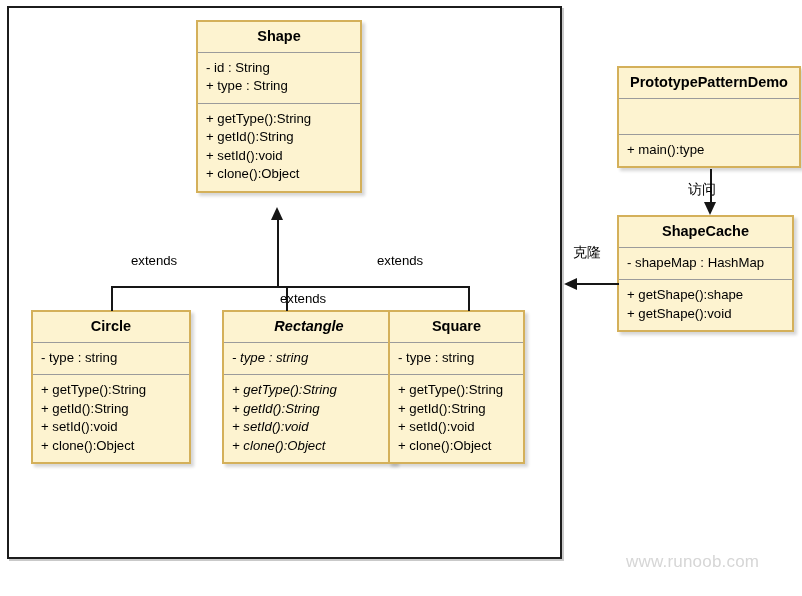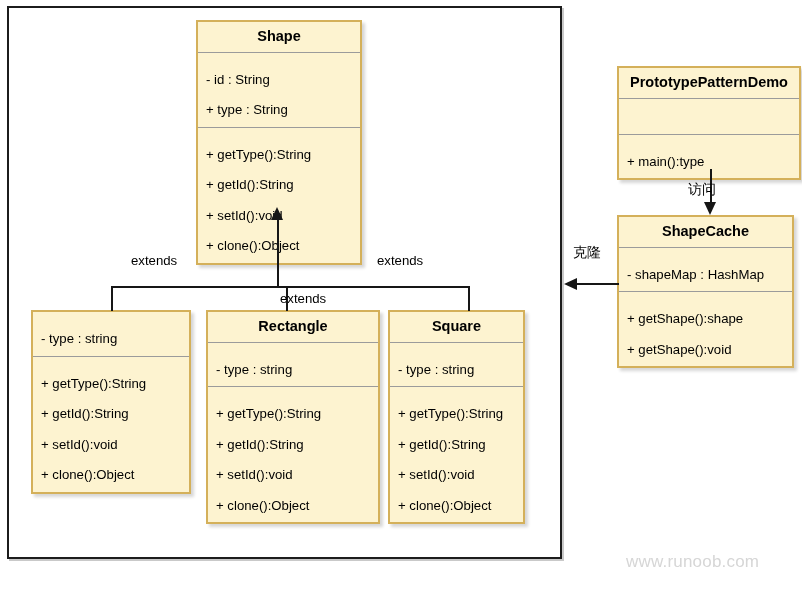--- a/index.html
+++ b/index.html
@@ -52,21 +52,20 @@
     border-bottom: 1px solid #9b9b9b;
   }
   .uml-section:last-child {
     border-bottom: none;
   }
   .uml-row {
     font-size: 13.2px;
     color: #000000;
     line-height: 18.5px;
     white-space: nowrap;
-    margin-top: 12px;
   }
   .uml-section.empty-section {
     min-height: 22px;
   }
 
   
   .line-v {
     position: absolute;
     width: 0;
     border-left: 2px solid #161616;
@@ -136,32 +135,33 @@
     </div>
     <div class="uml-section">
       <div class="uml-row">+ getType():String</div>
       <div class="uml-row">+ getId():String</div>
       <div class="uml-row">+ setId():void</div>
       <div class="uml-row">+ clone():Object</div>
     </div>
   </div>
 
   <div class="uml-class" style="left:31px; top:310px; width:160px;">
+    <div class="uml-header">Circle</div>
     <div class="uml-section">
       <div class="uml-row">- type : string</div>
     </div>
     <div class="uml-section">
       <div class="uml-row">+ getType():String</div>
       <div class="uml-row">+ getId():String</div>
       <div class="uml-row">+ setId():void</div>
       <div class="uml-row">+ clone():Object</div>
     </div>
   </div>
 
-  <div class="uml-class" style="left:206px; top:310px; width:174px;">
+  <div class="uml-class" style="left:222px; top:310px; width:174px;font-style:italic;">
     <div class="uml-header">Rectangle</div>
     <div class="uml-section">
       <div class="uml-row">- type : string</div>
     </div>
     <div class="uml-section">
       <div class="uml-row">+ getType():String</div>
       <div class="uml-row">+ getId():String</div>
       <div class="uml-row">+ setId():void</div>
       <div class="uml-row">+ clone():Object</div>
     </div>

